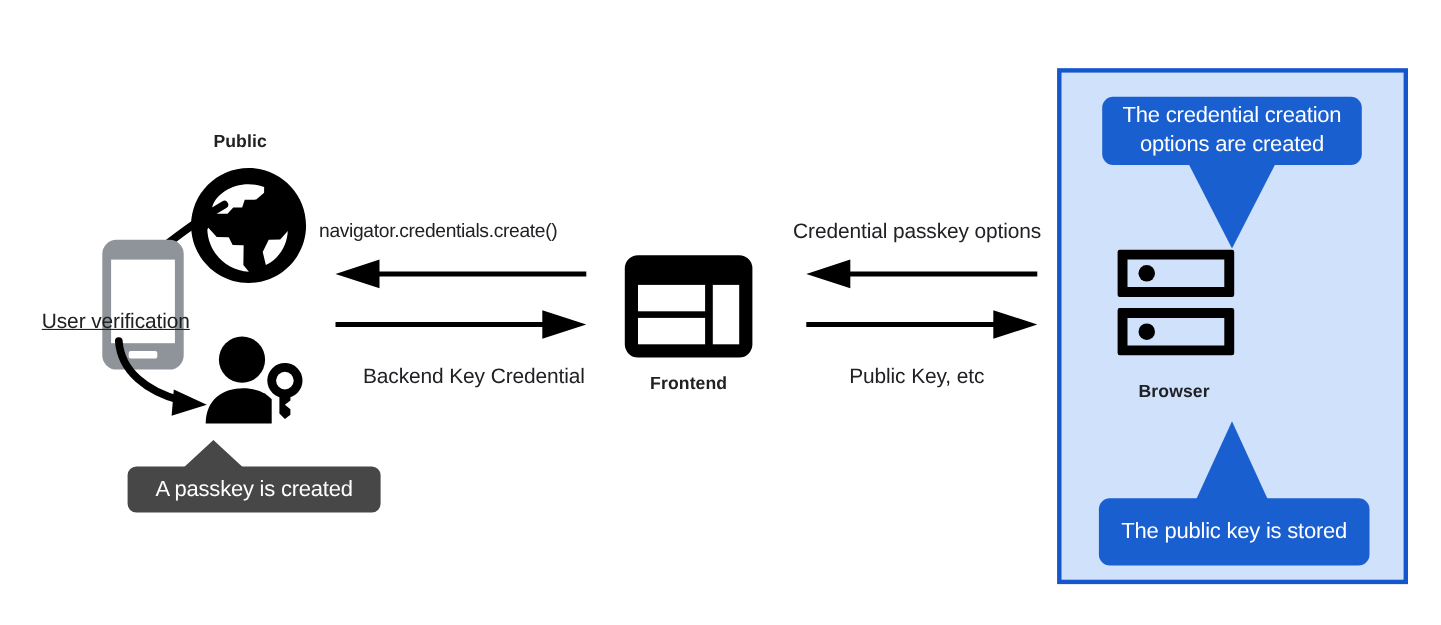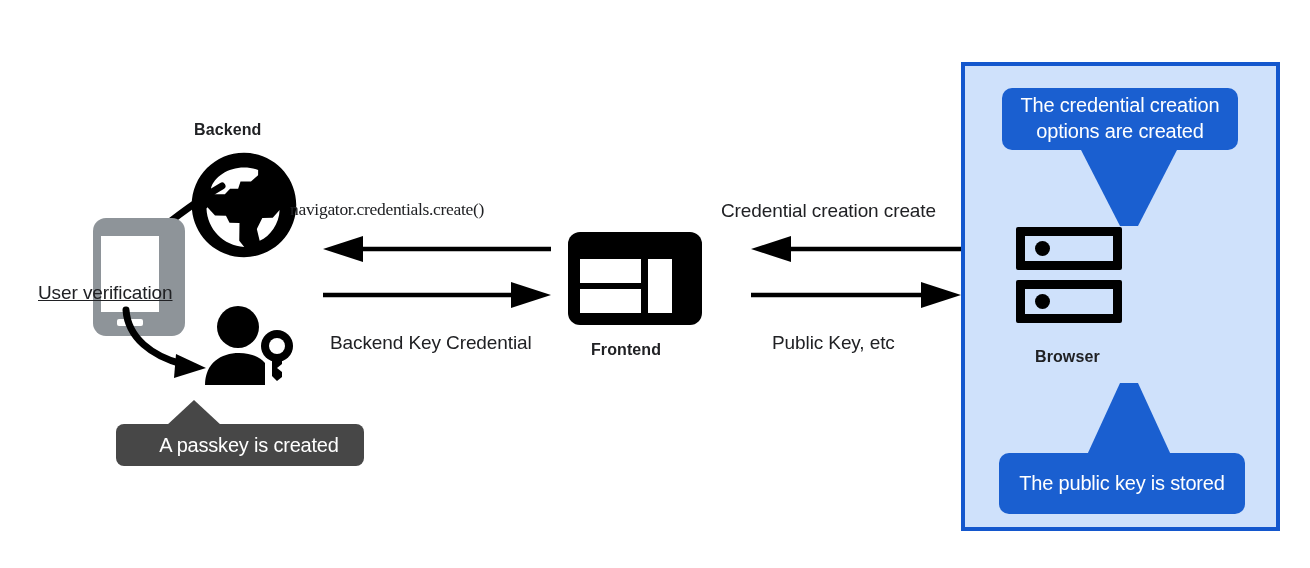--- a/index.html
+++ b/index.html
@@ -13,40 +13,40 @@
     height: 568px;
     overflow: hidden;
     position: relative;
   }
   #canvas {
     position: relative;
     width: 1310px;
     height: 568px;
     background: #ffffff;
   }
-  .abs { position: absolute; padding-left: 18px; }
+  .abs { position: absolute; }
 
   
   .lbl {
     position: absolute;
     color: #202124;
     white-space: nowrap;
     line-height: 1.25;
   }
   .lbl-bold {
     font-weight: bold;
     font-size: 16px;
     letter-spacing: 0.1px;
   }
   .lbl-plain {
     font-size: 19px;
     letter-spacing: -0.1px;
   }
   .lbl-mono {
-    font-family: Liberation Serif, serif;
+    font-family: Liberation Sans, sans-serif;
     font-size: 17.5px;
     letter-spacing: -0.3px;
   }
 
   
   #backend-panel {
     left: 961px;
     top: 62px;
     width: 319px;
     height: 469px;
@@ -180,21 +180,21 @@
     <div class="server-box" style="left:0px;  top:0px;  width:106px; height:43px;"></div>
     <div class="server-dot" style="left:19px; top:14px;"></div>
     <div class="server-box" style="left:0px;  top:53px; width:106px; height:43px;"></div>
     <div class="server-dot" style="left:19px; top:67px;"></div>
   </div>
   <div class="lbl lbl-bold" style="left:1035px; top:347px;">Browser</div>
 
   <div class="tri-up abs" style="left:1087px; top:383px;"></div>
   <div class="callout" style="left:999px; top:453px; width:246px; height:61px;">The public key is stored</div>
 
-  <div class="lbl lbl-bold" style="left:194px; top:120px;">Backend</div>
+  <div class="lbl lbl-bold" style="left:194px; top:120px;">Public</div>
   <div class="abs" style="left:169px; top:148px; width:114px; height:114px;">
     <svg width="114" height="114" viewBox="0 0 48 48" aria-hidden="true">
       <path fill="#000000" d="M24 2C11.85 2 2 11.85 2 24s9.85 22 22 22 22-9.85 22-22S36.15 2 24 2zm0 6.2c2.1 0 4.1.38 5.95 1.07l-.02 2.2-3.0 2.6-4.4.05-1.0 3.0-3.4 0-2.2 2.4-4.35.0-1.5-2.6C11.4 12.2 17.2 8.2 24 8.2zM8.6 24.9l3.2 3.5 4.6.1 1.5 3.0 4.2.1-.1 7.5 2.1 2.6c-8.7-.5-15.6-7.5-15.9-16.2l.4-.6zm22.0 14.2-1.2-5.0 2.3-4.6 4.4-.1 2.9-3.3c-.25 5.9-3.8 10.9-8.4 13.0z"></path>
     </svg>
   </div>
 
   <div class="abs" style="left:96px; top:176px; width:120px; height:100px;">
     <svg width="120" height="100" viewBox="0 0 120 100">
       <path d="M108 10 C 84 24, 60 42, 38 60" stroke="#000000" stroke-width="7" fill="none" stroke-linecap="round"></path>
       <polygon points="40,70 18,76 33,44" fill="#000000"></polygon>
@@ -245,21 +245,21 @@
 
   <div class="abs" style="left:305px; top:282px; width:228px; height:26px;">
     <svg width="228" height="26" viewBox="0 0 228 26">
       <line x1="0" y1="13" x2="194" y2="13" stroke="#000000" stroke-width="4.5"></line>
       <polygon points="228,13 188,0 188,26" fill="#000000"></polygon>
     </svg>
   </div>
 
   <div class="lbl lbl-plain" style="left:330px; top:331px;">Backend Key Credential</div>
 
-  <div class="lbl lbl-plain" style="left:721px; top:199px;">Credential creation create</div>
+  <div class="lbl lbl-plain" style="left:721px; top:199px;">Credential passkey options</div>
 
   <div class="abs" style="left:733px; top:236px; width:210px; height:26px;">
     <svg width="210" height="26" viewBox="0 0 210 26">
       <line x1="34" y1="13" x2="210" y2="13" stroke="#000000" stroke-width="4.5"></line>
       <polygon points="0,13 40,0 40,26" fill="#000000"></polygon>
     </svg>
   </div>
 
   <div class="abs" style="left:733px; top:282px; width:210px; height:26px;">
     <svg width="210" height="26" viewBox="0 0 210 26">

